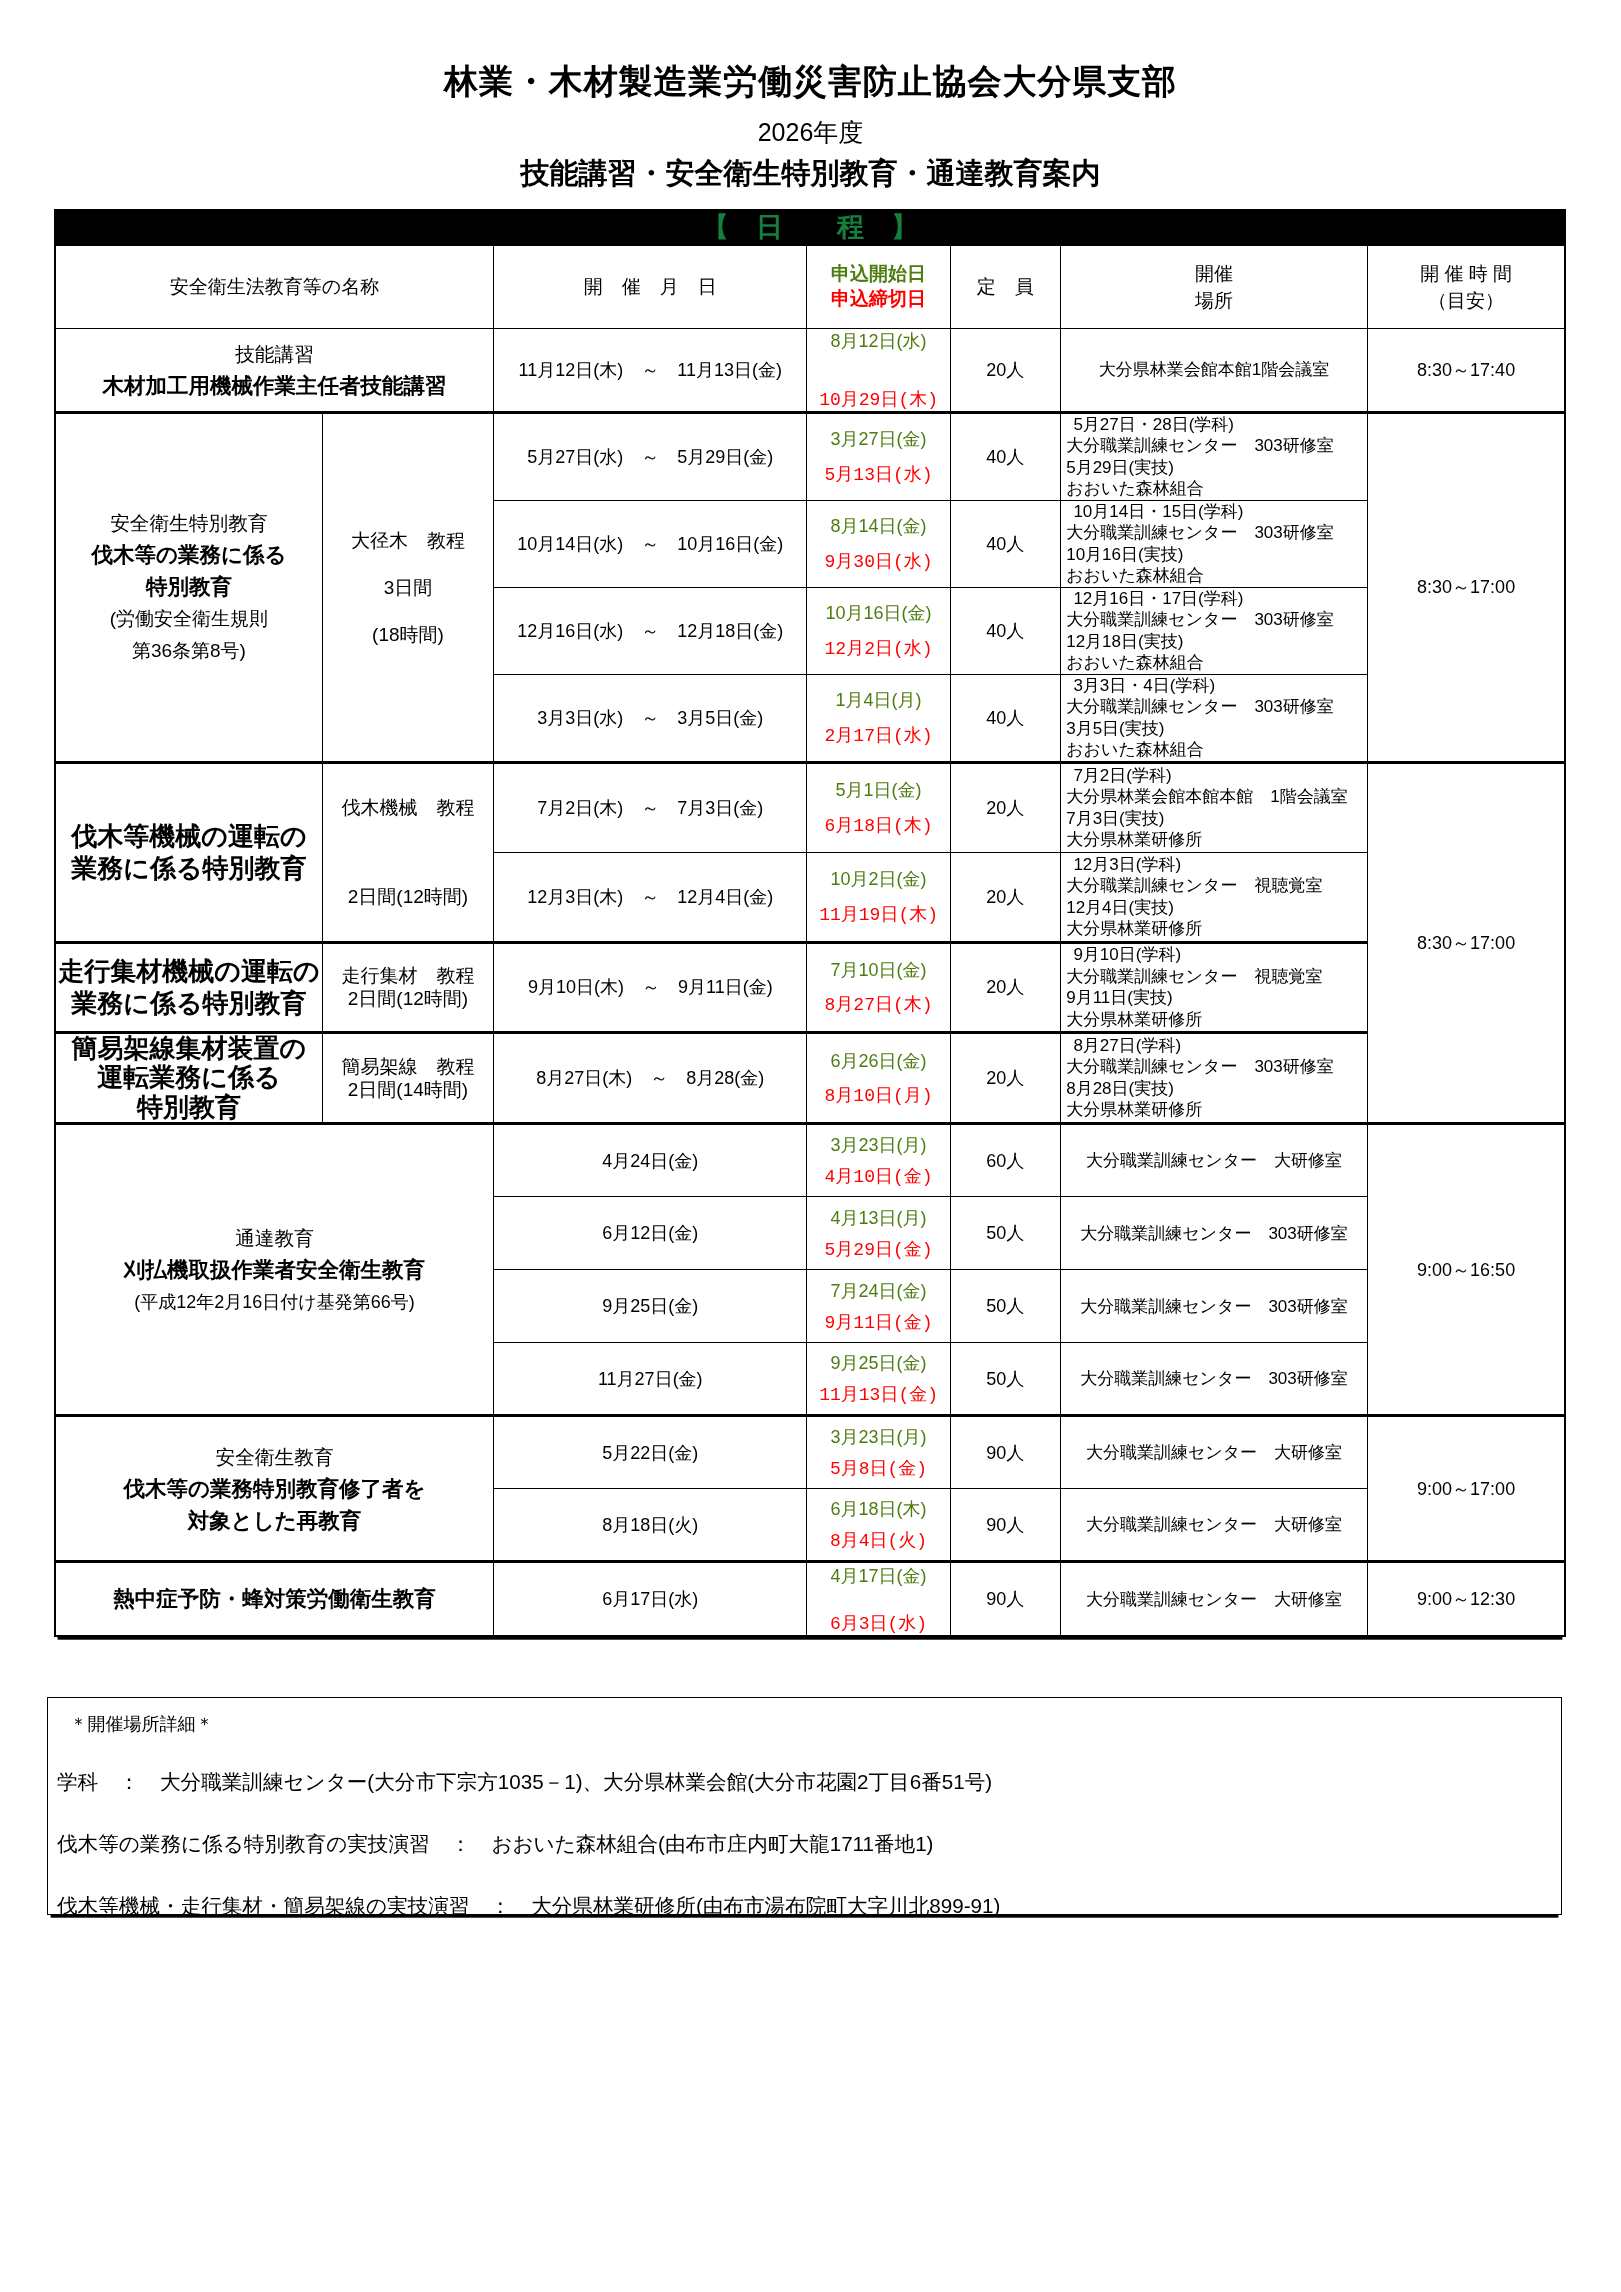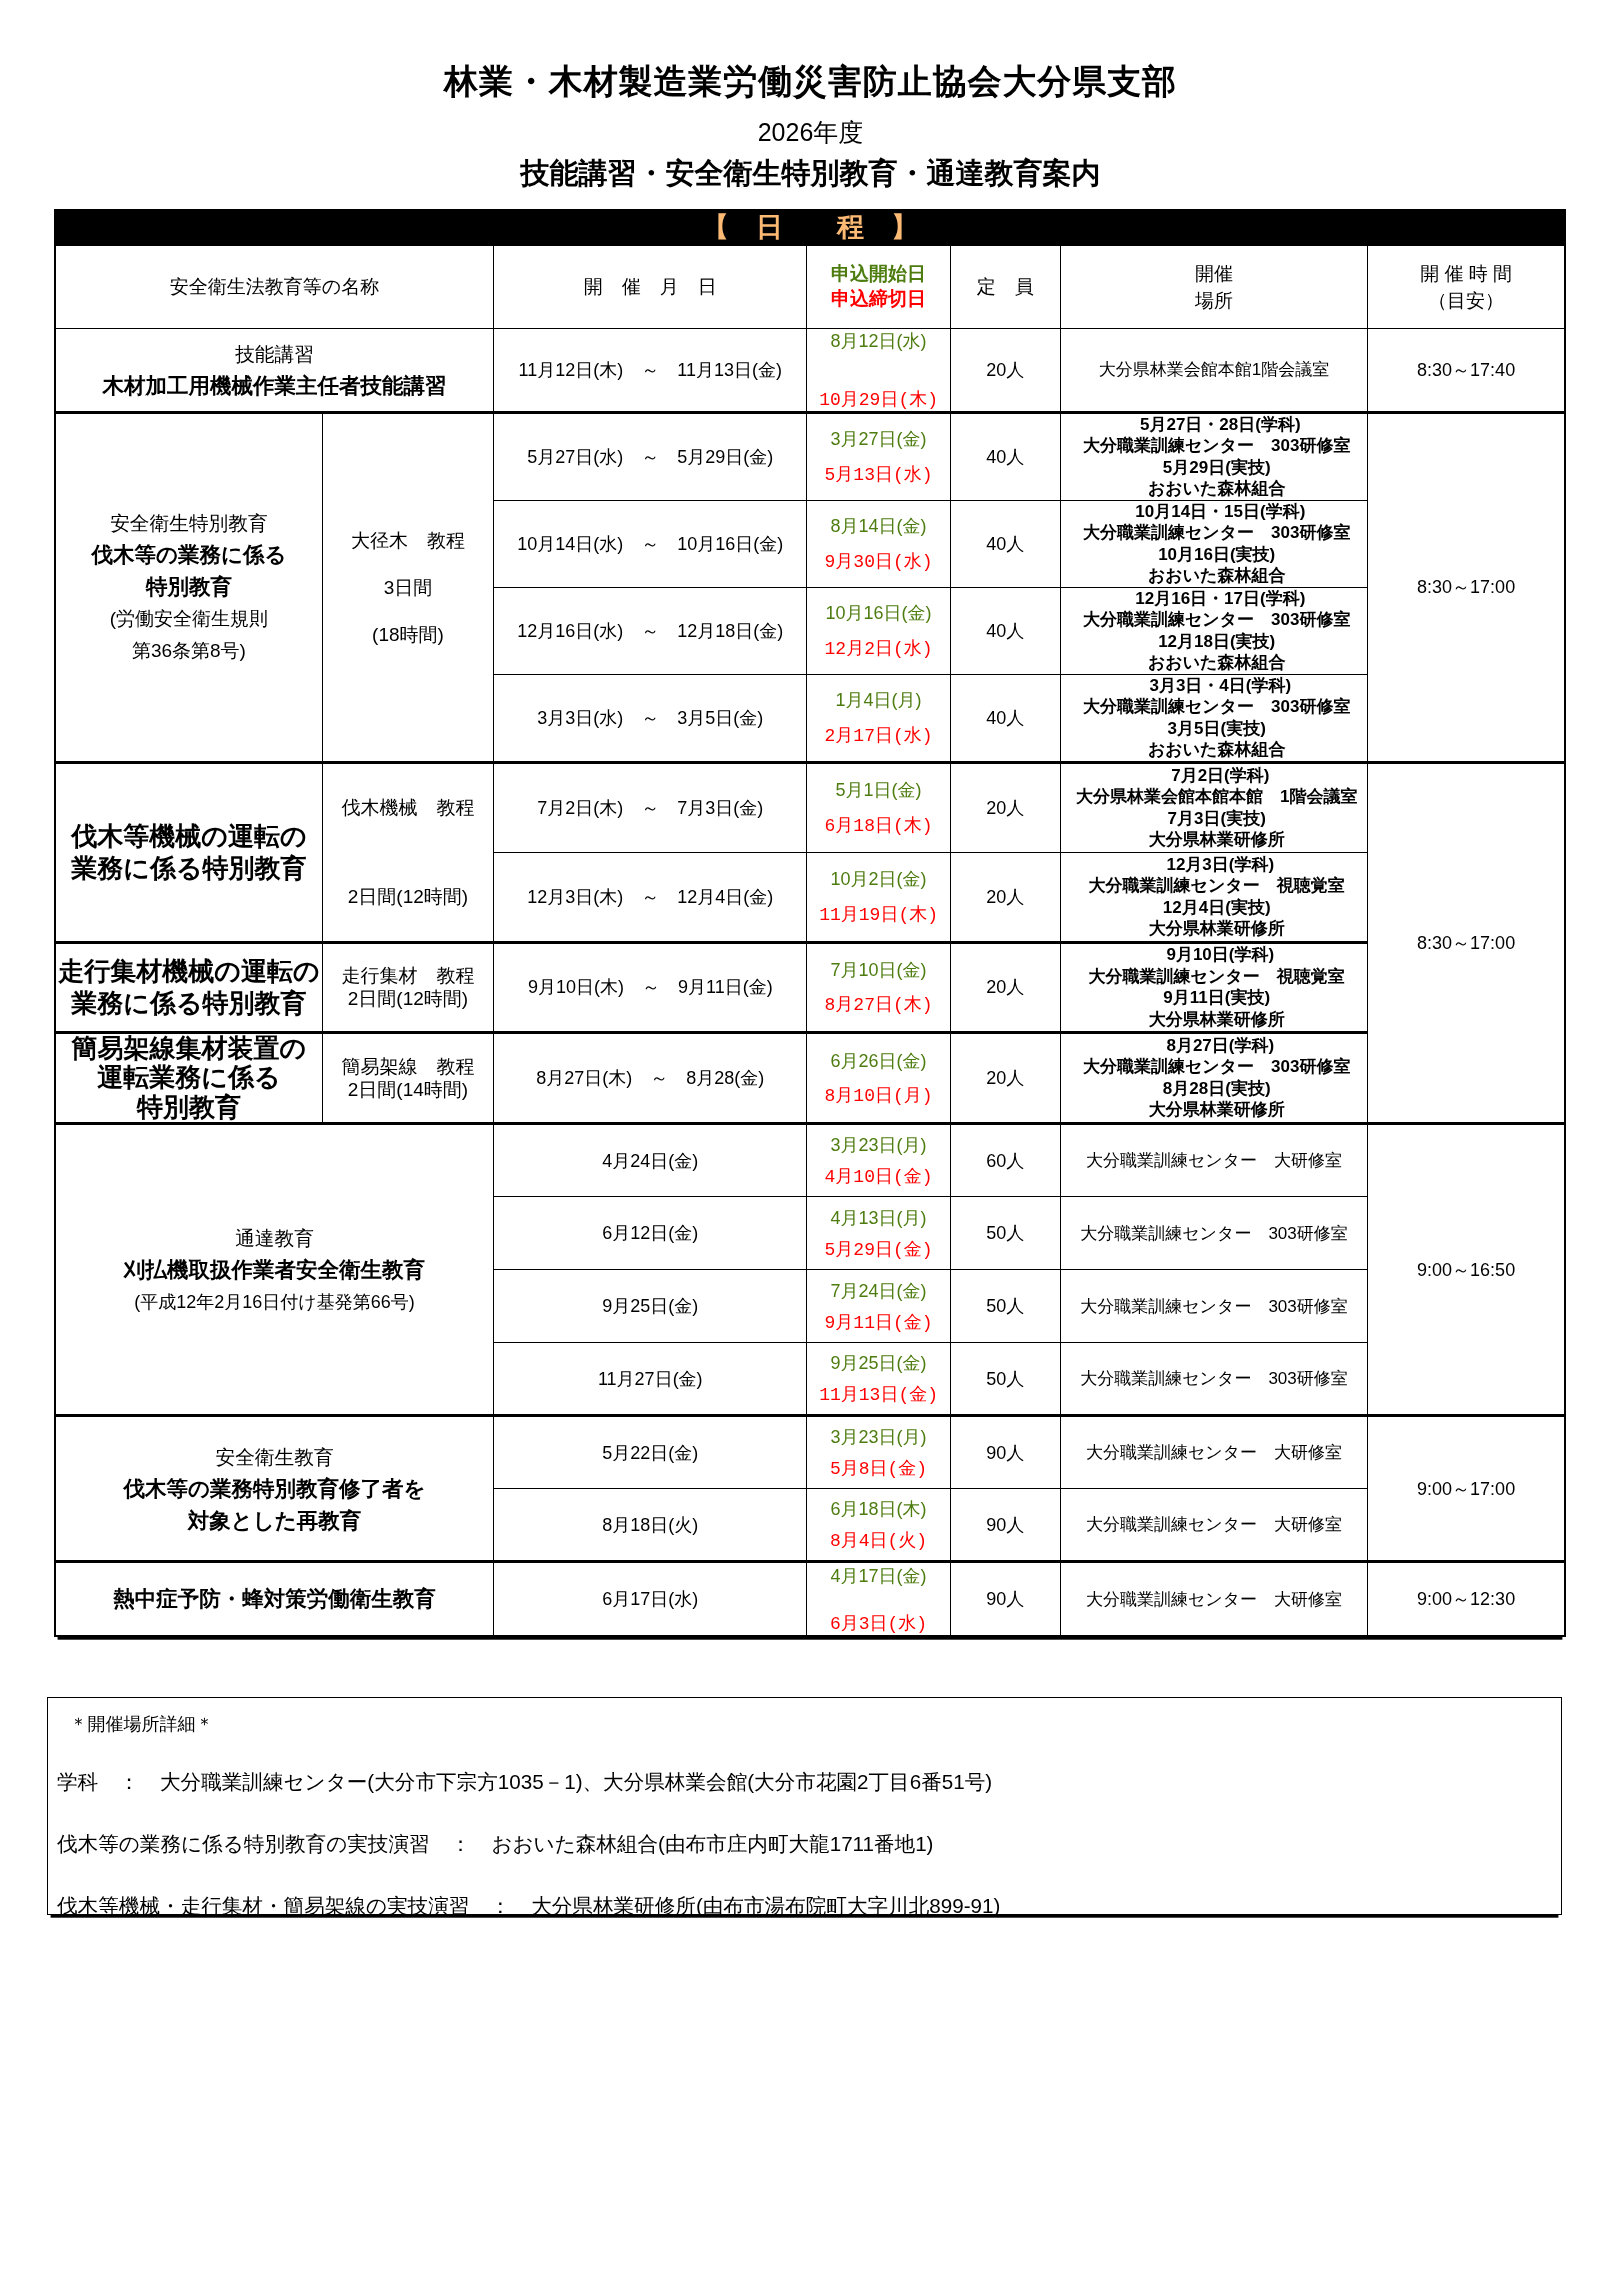--- a/index.html
+++ b/index.html
@@ -3,21 +3,21 @@
 <meta charset="utf-8">
 <style>
   html,body{margin:0;padding:0;background:#fff;}
   .page{position:relative;width:1621px;height:2293px;background:#ffffff;overflow:hidden;
         font-family:"Liberation Sans","DejaVu Sans",sans-serif;color:#000;}
   .titles{position:absolute;top:59px;left:0;width:1621px;text-align:center;}
   .t1{font-size:34px;font-weight:bold;letter-spacing:0.9px;}
   .t2{font-size:25px;margin-top:10.7px;}
   .t3{font-size:29px;font-weight:bold;margin-top:5.4px;}
   .banner{position:absolute;left:54px;top:209px;width:1512px;height:35px;background:#000;
-          color:#fdba74;font-size:27px;font-weight:bold;display:flex;align-items:center;justify-content:center;}
+          color:#15803d;font-size:27px;font-weight:bold;display:flex;align-items:center;justify-content:center;}
   table.sched{position:absolute;left:54px;top:244px;width:1512px;border-collapse:collapse;
           table-layout:fixed;border:2.7px solid #000;box-shadow:0 6.3px 0 -3.6px #000;}
   td{border:1.8px solid #000;text-align:center;vertical-align:middle;font-size:18px;padding:0;overflow:hidden;}
   tr.gt>td{border-top:3.6px solid #000;}
   td.hdr{font-size:19px;}
   td.hdr .ln{display:block;line-height:27px;}
   .blue{color:#4d7c0f;}
   .red{color:#FF0000;font-family:Liberation Mono, monospace;}
   td.apply .ln{display:block;}
   td.apply{font-size:18px;}
@@ -29,21 +29,21 @@
   .nn{font-size:19.7px;}
   .ns{font-size:17px;}
   td.course{font-size:19px;}
   td.course .ln{display:block;line-height:23px;}
   td.course.spread .ln{margin:24px 0;}
   td.course.two .ln1{margin-bottom:66px;}
   td.course .ln{white-space:nowrap;}
   td.datec{font-size:18px;}
   td.cap{font-size:18px;}
   td.venue{font-size:17px;}
-  td.venue.vleft{text-align:center;padding-left:5.4px;font-weight:bold;}
+  td.venue.vleft{text-align:left;padding-left:5.4px;}
   td.venue.vleft .ln{display:block;line-height:21.5px;white-space:nowrap;}
   td.venue.vleft .ln:first-child{padding-left:7.2px;}
   td.timec{font-size:18px;}
   .footbox{position:absolute;left:47px;top:1697px;width:1515px;height:218px;border:1.8px solid #000;
            box-shadow:0 6.3px 0 -3.6px #000;box-sizing:border-box;padding:14.3px 10.7px 0 9px;}
   .footbox .ft{font-size:18px;margin-left:12.5px;margin-bottom:32px;}
   .footbox .fl{font-size:20.6px;margin-bottom:34px;white-space:nowrap;}
 </style>
 </head>
 <body>

